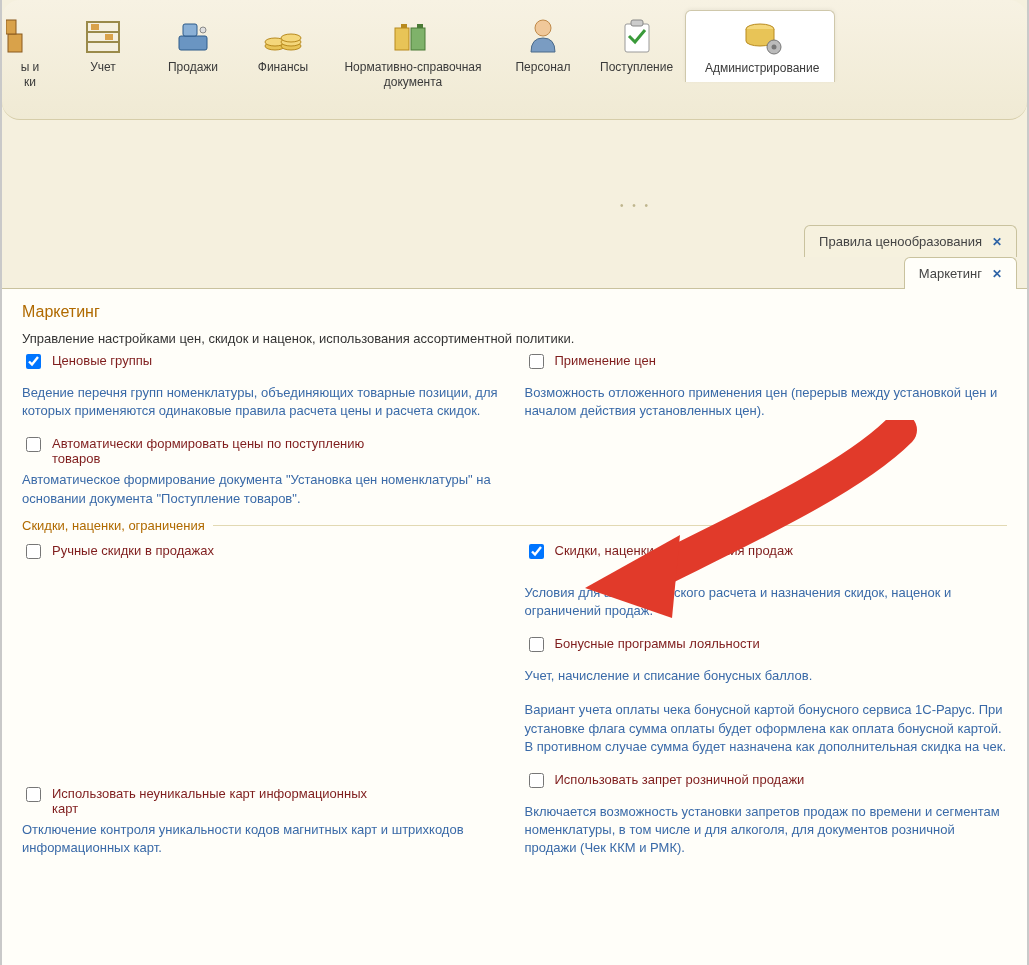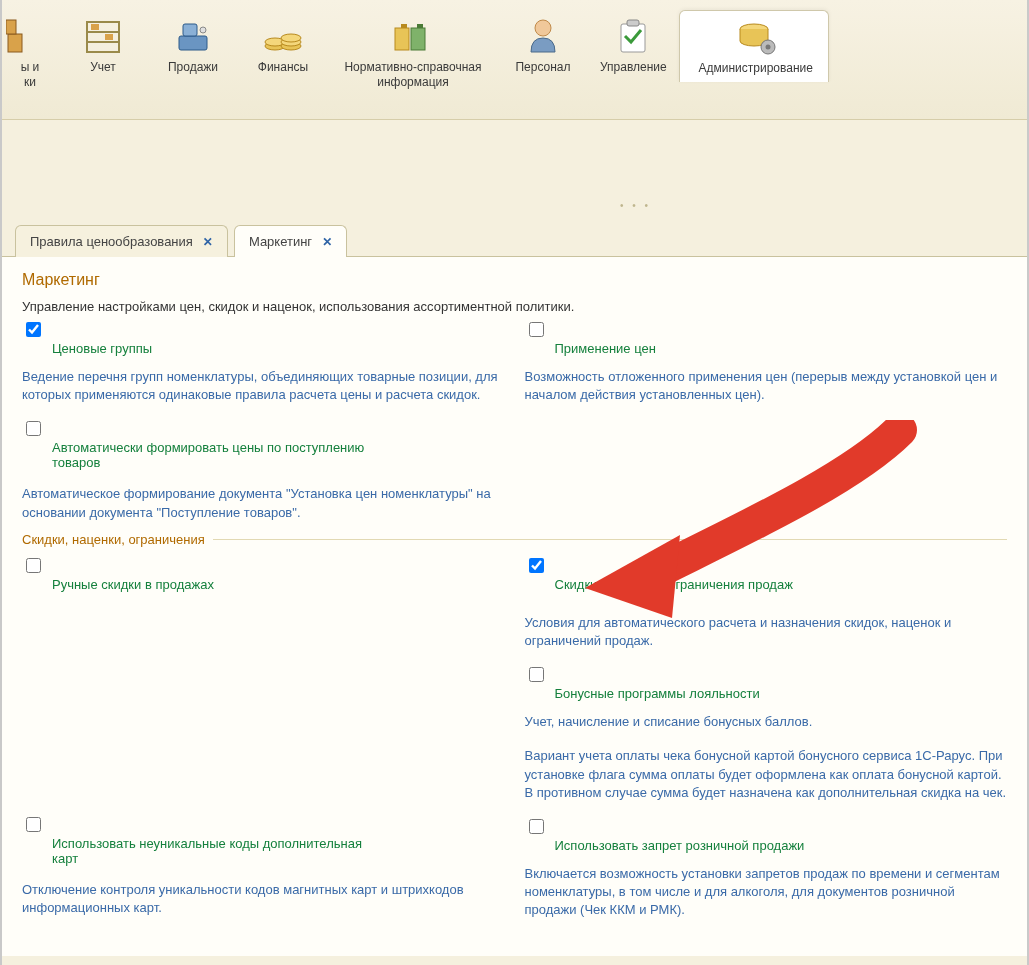--- a/index.html
+++ b/index.html
@@ -15,20 +15,21 @@
     border-left: 2px solid #c9c9c9;
     border-right: 2px solid #c9c9c9;
   }
   .toolbar {
     display: flex;
     align-items: flex-start;
     padding: 10px 0 0 0;
     background: linear-gradient(#f7f2e3,#f0ead4);
     border-bottom: 1px solid #d6cda9;
     height: 120px;
+    border-radius: 18px;
   }
   .toolbar-item {
     flex: 0 0 auto;
     text-align: center;
     padding: 6px 12px 6px 12px;
     font-size: 12px;
     color: #3a3a3a;
     cursor: pointer;
     min-width: 90px;
     border-radius: 6px 6px 0 0;
@@ -39,23 +40,24 @@
     border-bottom: none;
     box-shadow: 0 -1px 4px rgba(0,0,0,.06);
   }
   .toolbar-item .ico {
     width: 48px; height: 40px;
     margin: 0 auto 4px auto;
   }
   .tab-strip {
     display: flex;
     align-items: flex-end;
-    padding: 0 13px;
+    padding: 0 4px;
     margin-top: 104px;
     background: transparent;
+    flex-direction: column;
   }
   .tab {
     display: flex;
     align-items: center;
     gap: 10px;
     padding: 8px 14px;
     border: 1px solid #c9c29e;
     border-bottom: none;
     background: #f6f1de;
     color: #444;
@@ -113,31 +115,30 @@
     display: flex;
     align-items: flex-start;
     gap: 8px;
     margin-bottom: 4px;
   }
   .opt input[type="checkbox"] {
     width: 15px; height: 15px;
     margin-top: 1px;
   }
   .opt-label {
-    color: #15803d;
-    margin-top: 20px;
+    color: #7f1d1d;
   }
   .desc {
     color: #3a6aa8;
     margin: 12px 0 16px 0;
     line-height: 1.4;
   }
   .standalone-desc {
     color: #3a6aa8;
-    margin-top: 15px;
+    margin-top: 5px;
     line-height: 1.4;
   }
   .arrow-overlay {
     position: absolute;
     left: 560px;
     top: 420px;
     pointer-events: none;
   }
   .handle-dots {
     position: absolute;
@@ -202,42 +203,42 @@
 
   <div class="toolbar-item" style="min-width:170px;">
     <div class="ico">
       <svg viewBox="0 0 48 40">
           <rect x="6" y="12" width="14" height="22" fill="#e8c457" stroke="#b88a1e"></rect>
           <rect x="22" y="12" width="14" height="22" fill="#7fb26a" stroke="#4a7a36"></rect>
           <rect x="12" y="8" width="6" height="4" fill="#b88a1e"></rect>
           <rect x="28" y="8" width="6" height="4" fill="#4a7a36"></rect>
         </svg>
     </div>
-    <div class="toolbar-label"><span>Нормативно-справочная</span><br><span>информация</span></div>
+    <div class="toolbar-label"><span>Нормативно-справочная</span><br><span>документа</span></div>
   </div>
 
   <div class="toolbar-item">
     <div class="ico">
       <svg viewBox="0 0 48 40">
           <circle cx="24" cy="12" r="8" fill="#f0c89a" stroke="#c08a4a"></circle>
           <path d="M12 36 Q12 22 24 22 Q36 22 36 36 Z" fill="#7a9cc2" stroke="#4a6a8a"></path>
         </svg>
     </div>
     <div class="toolbar-label"><span>Персонал</span></div>
   </div>
 
   <div class="toolbar-item">
     <div class="ico">
       <svg viewBox="0 0 48 40">
           <rect x="12" y="8" width="24" height="28" rx="2" fill="#fff" stroke="#999"></rect>
           <rect x="18" y="4" width="12" height="6" rx="2" fill="#ccc" stroke="#888"></rect>
           <path d="M16 20 L22 26 L32 14" fill="none" stroke="#3a9a3a" stroke-width="3"></path>
         </svg>
     </div>
-    <div class="toolbar-label"><span>Управление</span></div>
+    <div class="toolbar-label"><span>Поступление</span></div>
   </div>
 
   <div class="toolbar-item active" style="min-width:150px;padding-left:16px;">
     <div class="ico">
       <svg viewBox="0 0 48 40">
           <ellipse cx="22" cy="12" rx="14" ry="5" fill="#f4d77b" stroke="#b88a1e"></ellipse>
           <path d="M8 12 v12 a14 5 0 0 0 28 0 v-12" fill="#e8c457" stroke="#b88a1e"></path>
           <circle cx="36" cy="30" r="7" fill="#bbb" stroke="#777"></circle>
           <circle cx="36" cy="30" r="2.5" fill="#777"></circle>
         </svg>
@@ -297,21 +298,21 @@
     <div class="col">
       <div class="opt">
         <input type="checkbox" style="">
         <span class="opt-label">Ручные скидки в продажах</span>
       </div>
 
       <div style="height:220px;"></div>
 
       <div class="opt">
         <input type="checkbox" style="">
-        <span class="opt-label" style="max-width:320px;">Использовать неуникальные коды дополнительная карт</span>
+        <span class="opt-label" style="max-width:320px;">Использовать неуникальные карт информационных карт</span>
       </div>
       <div class="standalone-desc">Отключение контроля уникальности кодов магнитных карт и штрихкодов информационных карт.</div>
     </div>
 
     <div class="col">
       <div class="opt">
         <input type="checkbox" checked="" style="">
         <span class="opt-label">Скидки, наценки и ограничения продаж</span>
       </div>
       <div class="desc" style="margin-top:22px;">Условия для автоматического расчета и назначения скидок, наценок и ограничений продаж.</div>

